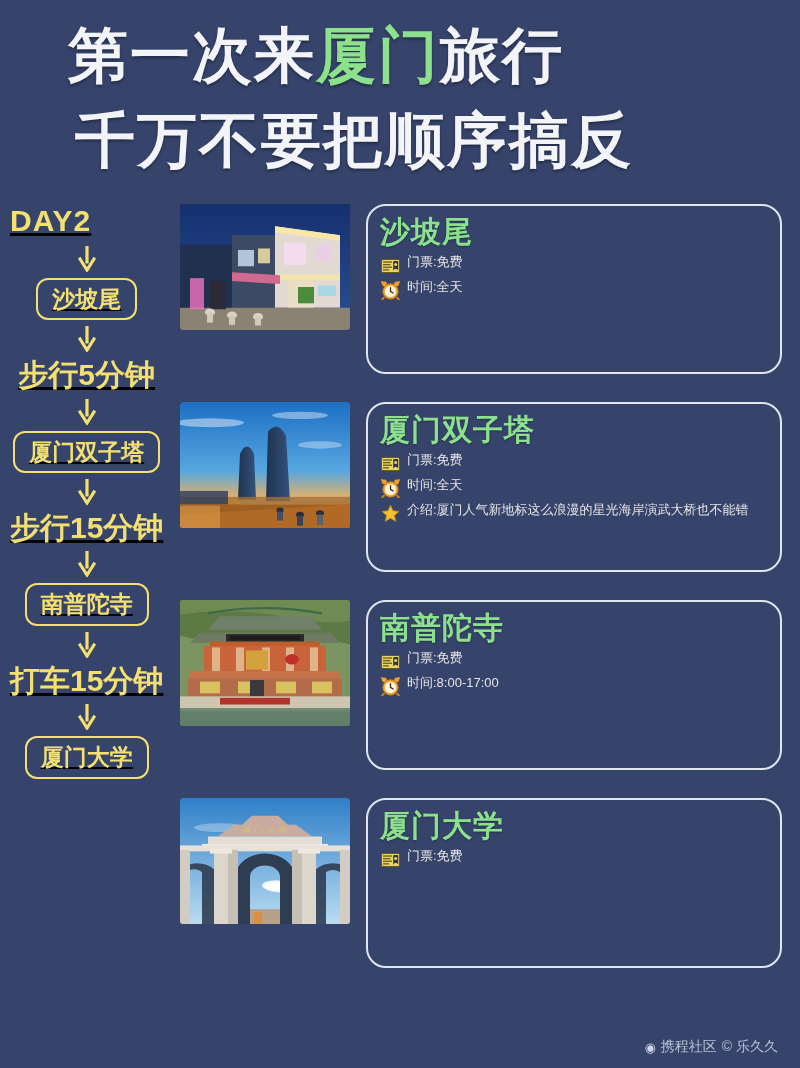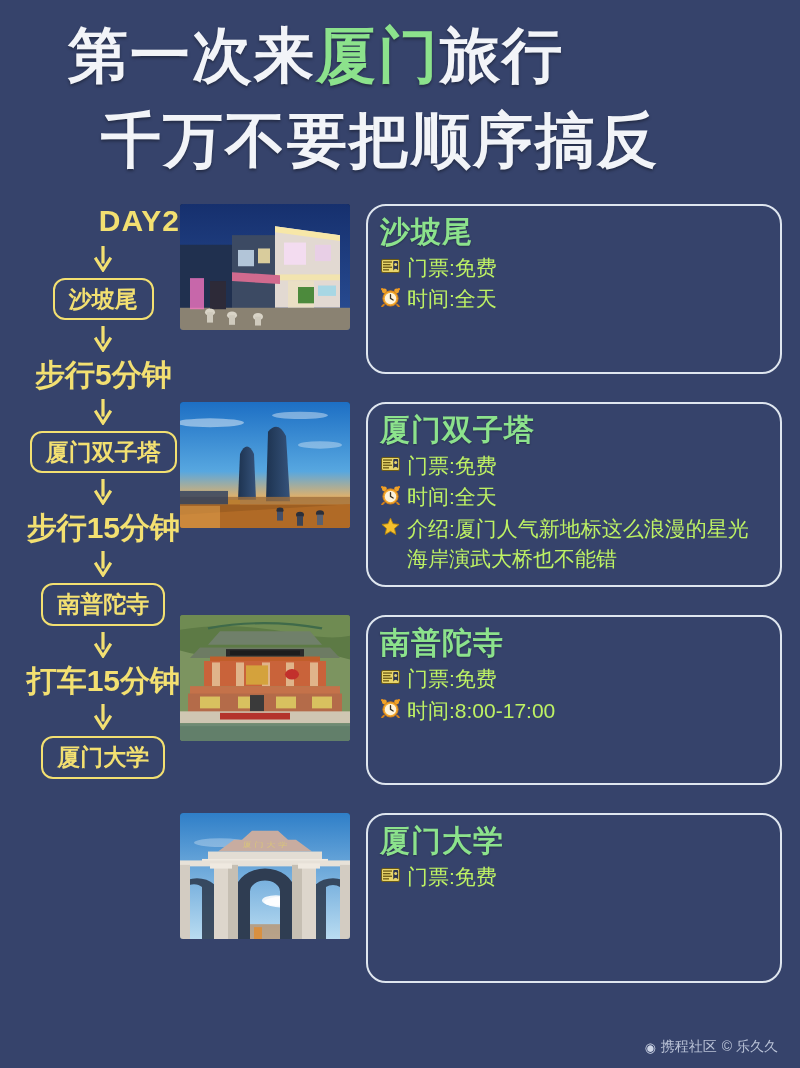--- a/index.html
+++ b/index.html
@@ -16,38 +16,39 @@
   .title-line {
     font-size:60px;
     font-weight:bold;
     color:#f2f4f8;
     letter-spacing:2px;
     line-height:1.28;
     text-shadow:0 2px 3px rgba(0,0,0,.35);
     white-space:nowrap;
   }
   .title-line.l1 { padding-left:68px; }
-  .title-line.l2 { padding-left:101px; margin-top:8px; }
+  .title-line.l2 { padding-left:75px; margin-top:8px; }
   .hl { color:#8ce28c; }
 
   
   .content {
     position:relative;
     display:flex;
     padding:14px 18px 0 10px;
   }
 
   
   .timeline {
     width:170px;
     flex:0 0 170px;
     display:flex;
     flex-direction:column;
-    align-items:flex-end;
+    align-items:flex-start;
     padding-top:4px;
+    text-decoration:underline;
   }
   .day-label {
     font-size:30px;
     font-weight:bold;
     color:#f3e071;
     letter-spacing:1px;
     margin-bottom:2px;
   }
   .tl-arrow {
     color:#f3e071;
@@ -105,22 +106,22 @@
     font-weight:bold;
     line-height:1.18;
     letter-spacing:1px;
     margin-bottom:4px;
     text-shadow:0 1px 2px rgba(0,0,0,.3);
   }
   .info-line {
     display:flex;
     align-items:flex-start;
     gap:7px;
-    color:#bef264;
-    font-size:21px;
+    color:#e5e5e5;
+    font-size:13px;
     line-height:1.45;
     margin-top:1px;
   }
   .info-line .ico {
     flex:0 0 auto;
     width:20px;
     height:22px;
     display:flex;
     align-items:center;
     justify-content:center;

